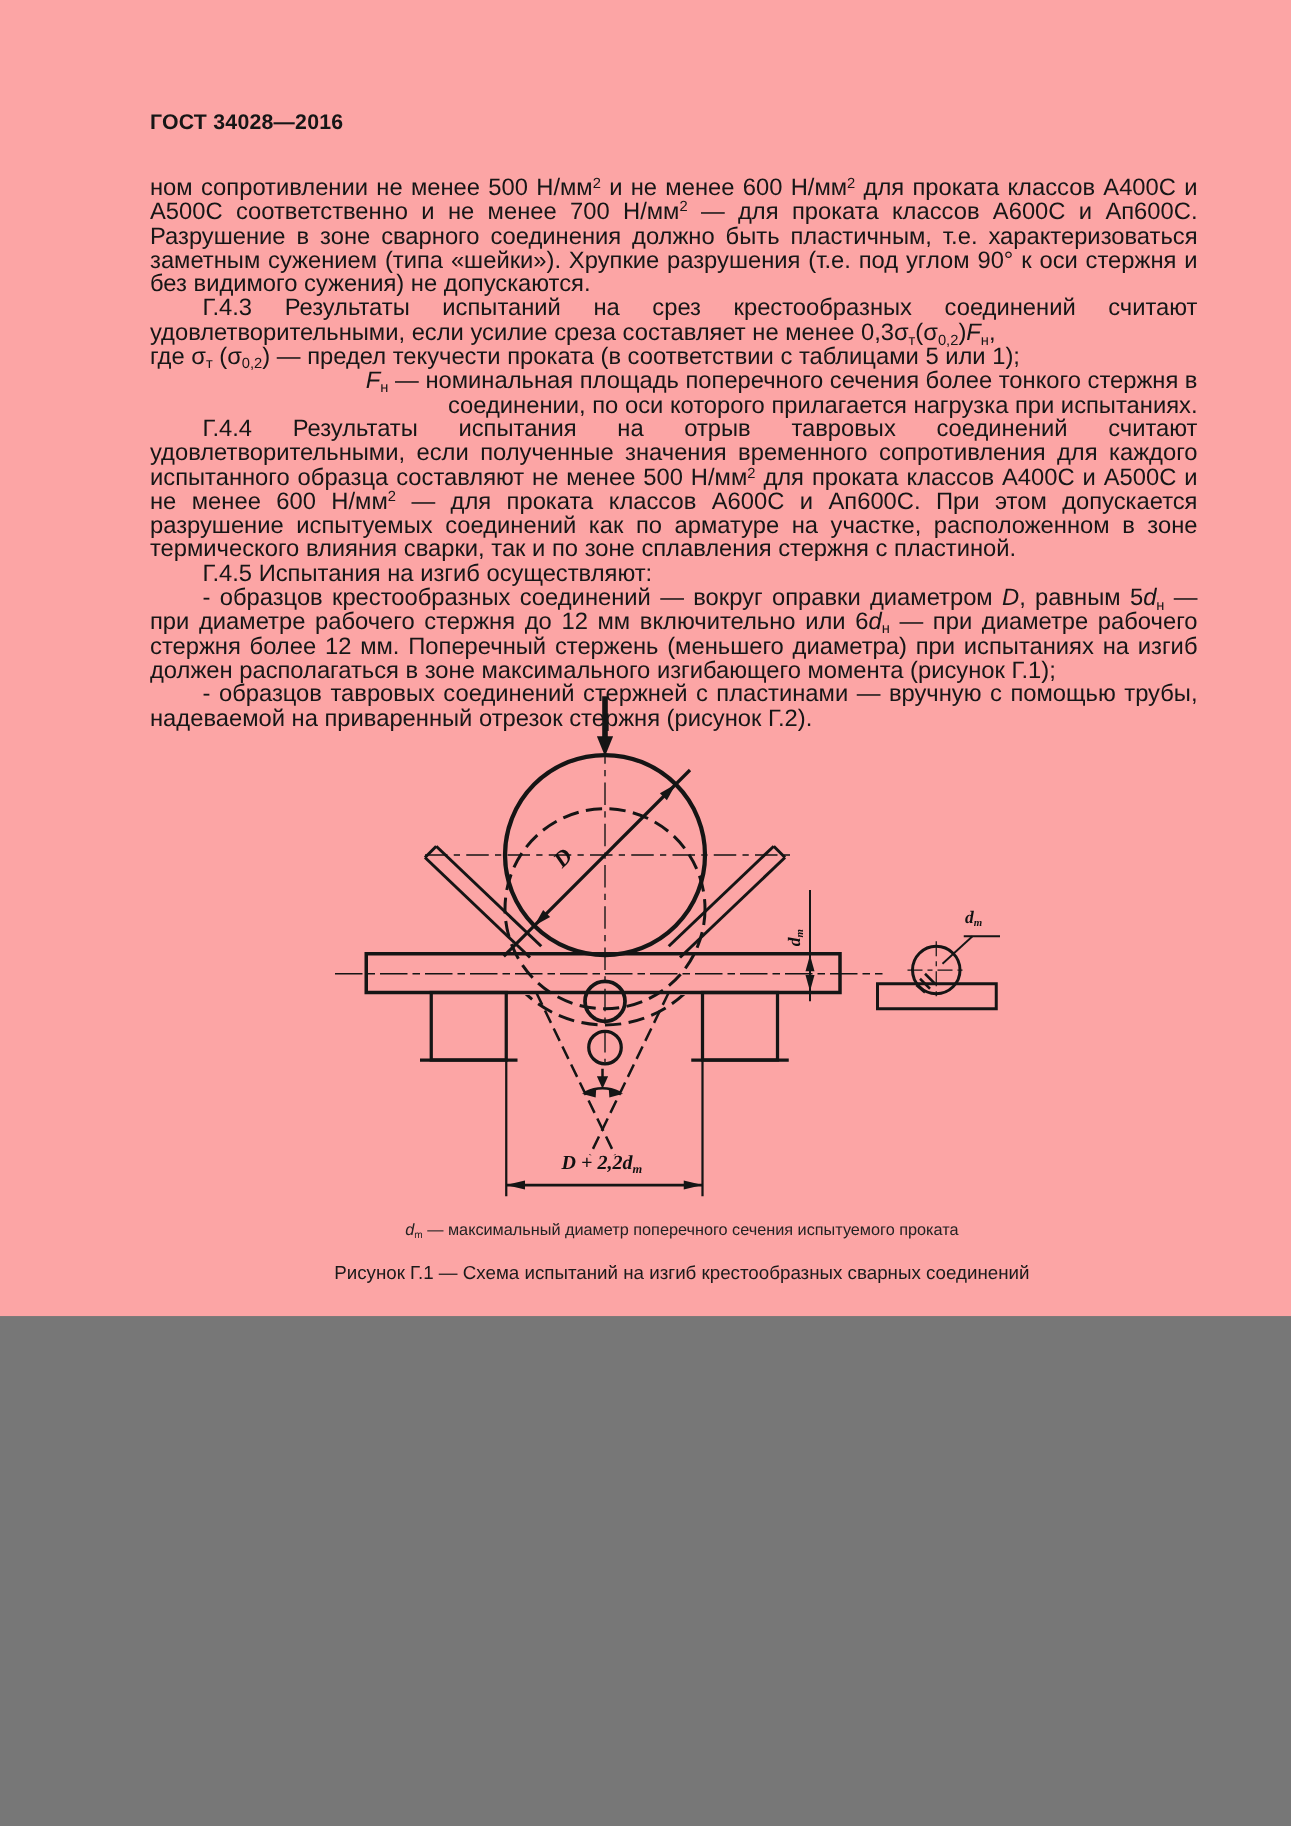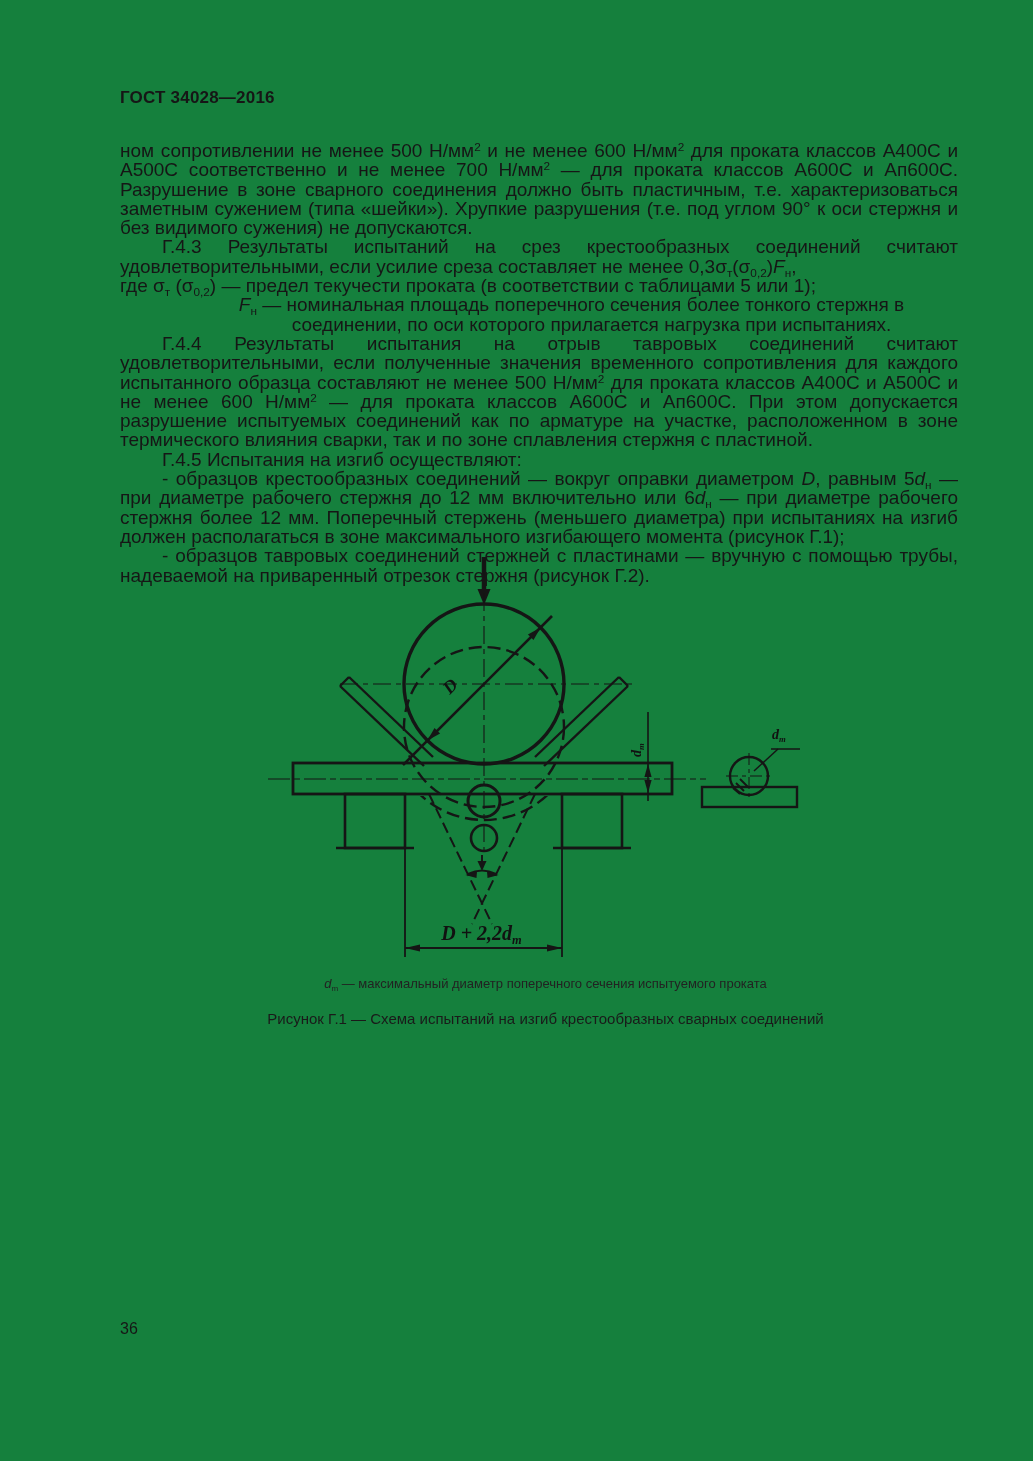--- a/index.html
+++ b/index.html
@@ -1,49 +1,49 @@
 <!DOCTYPE html>
 <html><head>
 <meta charset="utf-8">
 <style>
   html,body{margin:0;padding:0;background:#777;}
   .page{
     position:relative;
-    width:1033px;height:1461px;
+    width:1033px;height:1053px;
     margin:0 auto;
-    background:#15803d;
+    background:#fca5a5;
     color:#161616;
     font-family:"Liberation Sans",sans-serif;
     overflow:hidden;
   }
   .header{
     position:absolute;left:120px;top:88px;
     font-size:17px;font-weight:bold;letter-spacing:.2px;
   }
   .body-text{
     position:absolute;left:120px;top:141px;width:838px;
     font-size:19px;line-height:19.3px;
     text-align:justify;
   }
   .body-text p{margin:0;padding:0;}
   .para.indent{text-indent:42px;}
-  .para.fn-def{padding-left:105px;text-indent:-40px;text-align:center;}
+  .para.fn-def{padding-left:105px;text-indent:-40px;text-align:right;}
   .seg-i{font-style:italic;}
   .seg-sub{font-size:.62em;vertical-align:-0.32em;line-height:0;}
   .seg-sup{font-size:.62em;vertical-align:.5em;line-height:0;}
   .figure-svg{position:absolute;left:0;top:545px;}
   .fig-label{
     position:absolute;
     font-family:"Liberation Serif",serif;
     font-style:italic;font-weight:bold;
     color:#111;white-space:nowrap;
   }
   .label-D{left:444px;top:676px;font-size:18px;transform:rotate(-45deg);}
   .label-dm-plate{left:629px;top:757px;font-size:14px;transform:rotate(-90deg);transform-origin:0 0;}
-  .label-span{left:401px;top:922px;width:161px;text-align:center;font-size:20px;}
+  .label-span{left:401px;top:922px;width:161px;text-align:center;font-size:16px;}
   .label-dm-side{left:772px;top:727px;font-size:14px;}
   .caption{
     position:absolute;left:29px;top:976px;width:1033px;
     text-align:center;font-size:13px;color:#222;
   }
   .fig-title{
     position:absolute;left:29px;top:1010px;width:1033px;
     text-align:center;font-size:15px;color:#1a1a1a;
   }
   .page-number{

